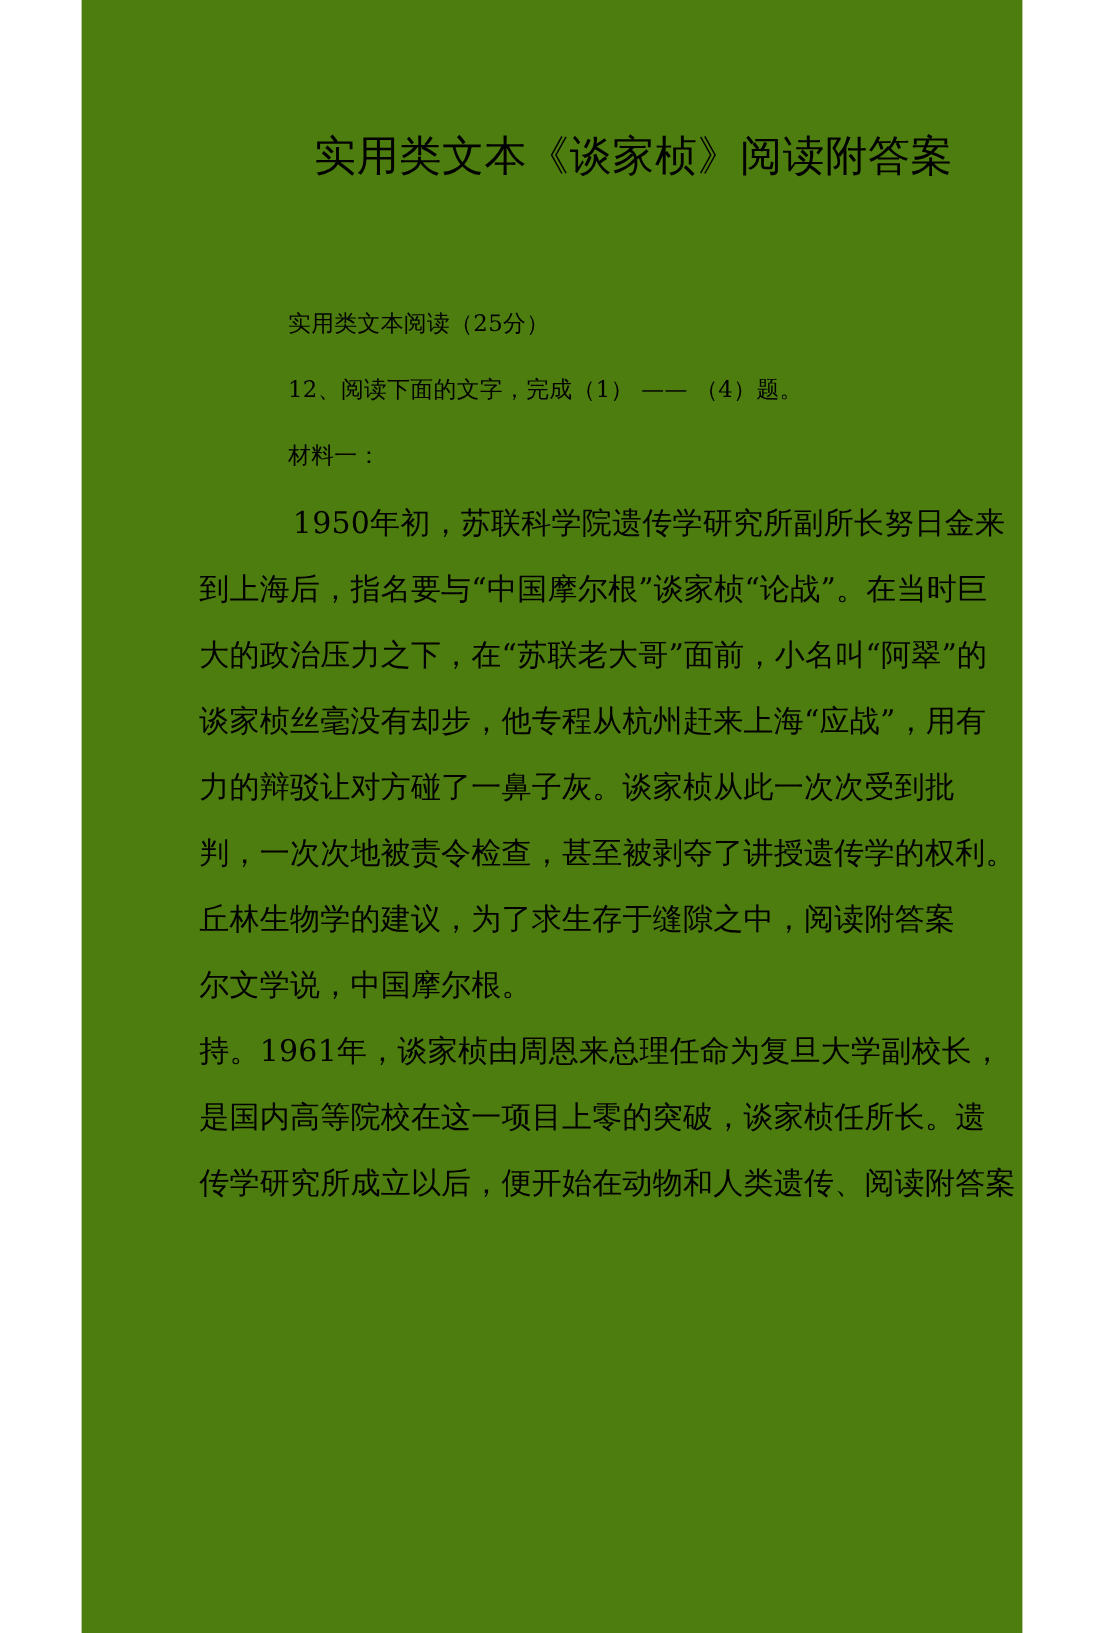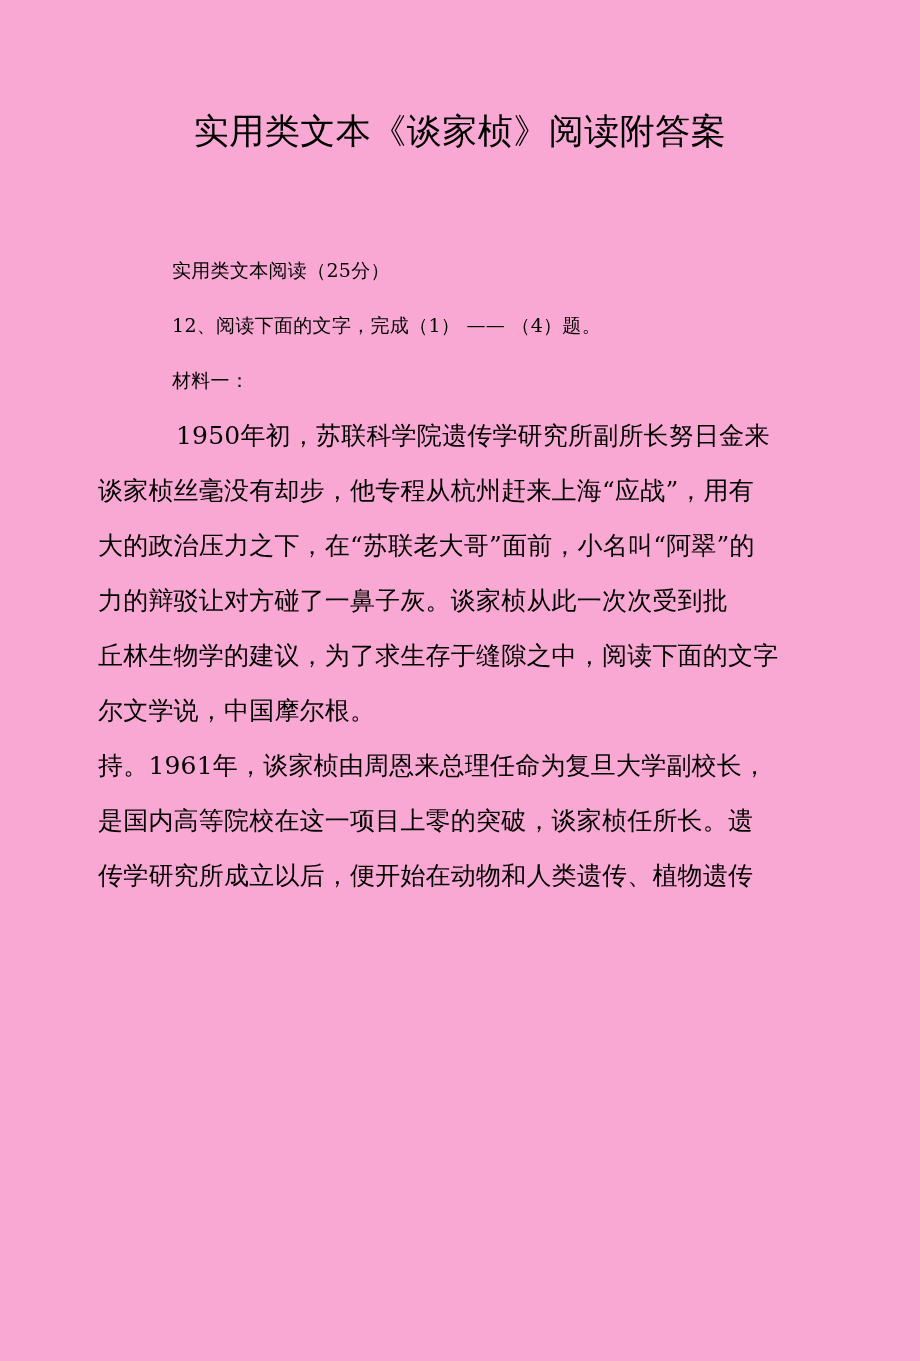--- a/index.html
+++ b/index.html
@@ -8,24 +8,24 @@
     padding: 0;
     background: #ffffff;
   }
   body {
     font-family: "DejaVu Serif", "Liberation Serif", serif;
     color: #000000;
     -webkit-font-smoothing: antialiased;
   }
   .page {
     position: relative;
-    width: 920px;
+    width: 784px;
     height: 1361px;
     margin: 0 auto;
-    background: #f9a8d4;
+    background: #4d7c0f;
     overflow: hidden;
     box-sizing: border-box;
   }
 
   
   .doc-title {
     position: absolute;
     top: 82px;
     left: 0;
     width: 920px;
@@ -76,23 +76,25 @@
   <h1 class="doc-title">实用类文本《谈家桢》阅读附答案</h1>
 
   <div class="intro">
     <div class="intro-line">实用类文本阅读（25分）</div>
     <div class="intro-line">12、阅读下面的文字，完成（1） —— （4）题。</div>
     <div class="intro-line">材料一：</div>
   </div>
 
   <div class="body-block">
     <div class="body-line indent-wide">1950年初，苏联科学院遗传学研究所副所长努日金来</div>
+    <div class="body-line">到上海后，指名要与“中国摩尔根”谈家桢“论战”。在当时巨</div>
+    <div class="body-line">大的政治压力之下，在“苏联老大哥”面前，小名叫“阿翠”的</div>
     <div class="body-line">谈家桢丝毫没有却步，他专程从杭州赶来上海“应战”，用有</div>
-    <div class="body-line">大的政治压力之下，在“苏联老大哥”面前，小名叫“阿翠”的</div>
     <div class="body-line">力的辩驳让对方碰了一鼻子灰。谈家桢从此一次次受到批</div>
-    <div class="body-line">丘林生物学的建议，为了求生存于缝隙之中，阅读下面的文字</div>
+    <div class="body-line">判，一次次地被责令检查，甚至被剥夺了讲授遗传学的权利。</div>
+    <div class="body-line">丘林生物学的建议，为了求生存于缝隙之中，阅读附答案</div>
     <div class="body-line">尔文学说，中国摩尔根。</div>
     <div class="body-line">持。1961年，谈家桢由周恩来总理任命为复旦大学副校长，</div>
     <div class="body-line">是国内高等院校在这一项目上零的突破，谈家桢任所长。遗</div>
-    <div class="body-line">传学研究所成立以后，便开始在动物和人类遗传、植物遗传</div>
+    <div class="body-line">传学研究所成立以后，便开始在动物和人类遗传、阅读附答案</div>
   </div>
 
 </div>
 
 </body></html>

